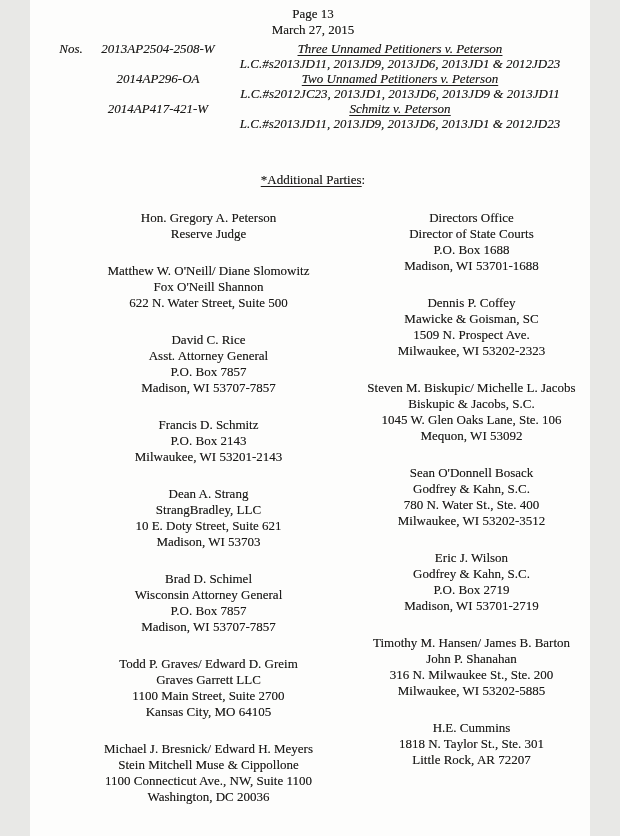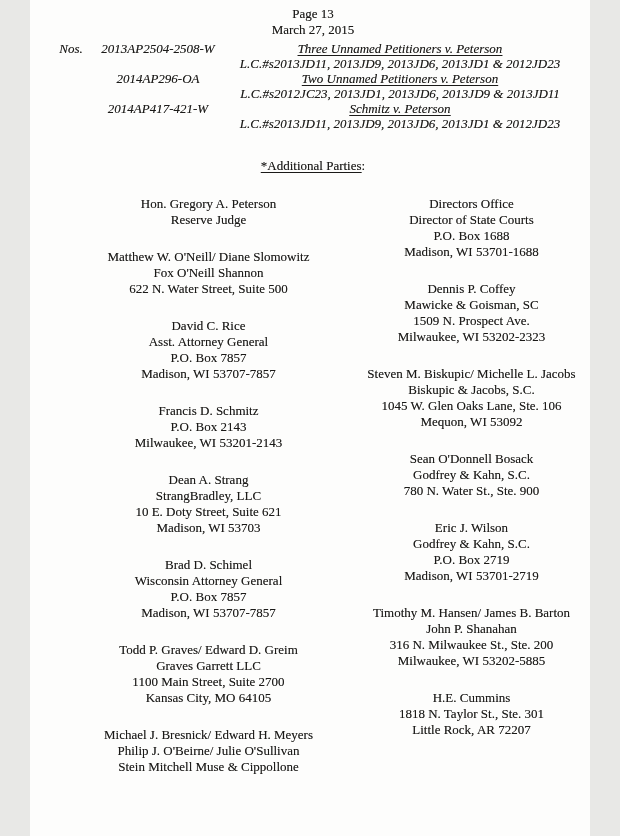--- a/index.html
+++ b/index.html
@@ -28,21 +28,21 @@
   }
   .cases {
     display: grid;
     grid-template-columns: 42px 132px auto;
     line-height: 15px;
     margin-top: 3px;
   }
   .c-cell { white-space: nowrap; font-style: italic; }
   .c-cap { text-decoration: underline; text-underline-offset: 2px; }
   .section-heading {
-    margin-top: 27px;
+    margin-top: 41px;
     line-height: 16px;
   }
   .section-heading .u {
     text-decoration: underline;
     text-underline-offset: 2px;
   }
   .cols {
     display: flex;
     margin-top: 22px;
   }
@@ -135,22 +135,23 @@
 
       <div class="party">
         <div class="pl">Todd P. Graves/ Edward D. Greim</div>
         <div class="pl">Graves Garrett LLC</div>
         <div class="pl">1100 Main Street, Suite 2700</div>
         <div class="pl">Kansas City, MO 64105</div>
       </div>
 
       <div class="party">
         <div class="pl">Michael J. Bresnick/ Edward H. Meyers</div>
-        <div class="pl">Philip J. O'Beirne/ Julie O'Sullivan</div>
         <div class="pl">Stein Mitchell Muse &amp; Cippollone</div>
+        <div class="pl">1100 Connecticut Ave., NW, Suite 1100</div>
+        <div class="pl">Washington, DC 20036</div>
       </div>
 
     </div>
 
     <div class="col-right">
 
       <div class="party">
         <div class="pl">Directors Office</div>
         <div class="pl">Director of State Courts</div>
         <div class="pl">P.O. Box 1688</div>
@@ -167,21 +168,22 @@
       <div class="party">
         <div class="pl">Steven M. Biskupic/ Michelle L. Jacobs</div>
         <div class="pl">Biskupic &amp; Jacobs, S.C.</div>
         <div class="pl">1045 W. Glen Oaks Lane, Ste. 106</div>
         <div class="pl">Mequon, WI 53092</div>
       </div>
 
       <div class="party">
         <div class="pl">Sean O'Donnell Bosack</div>
         <div class="pl">Godfrey &amp; Kahn, S.C.</div>
-        <div class="pl">780 N. Water St., Ste. 900</div>
+        <div class="pl">780 N. Water St., Ste. 400</div>
+        <div class="pl">Milwaukee, WI 53202-3512</div>
       </div>
 
       <div class="party">
         <div class="pl">Eric J. Wilson</div>
         <div class="pl">Godfrey &amp; Kahn, S.C.</div>
         <div class="pl">P.O. Box 2719</div>
         <div class="pl">Madison, WI 53701-2719</div>
       </div>
 
       <div class="party">

